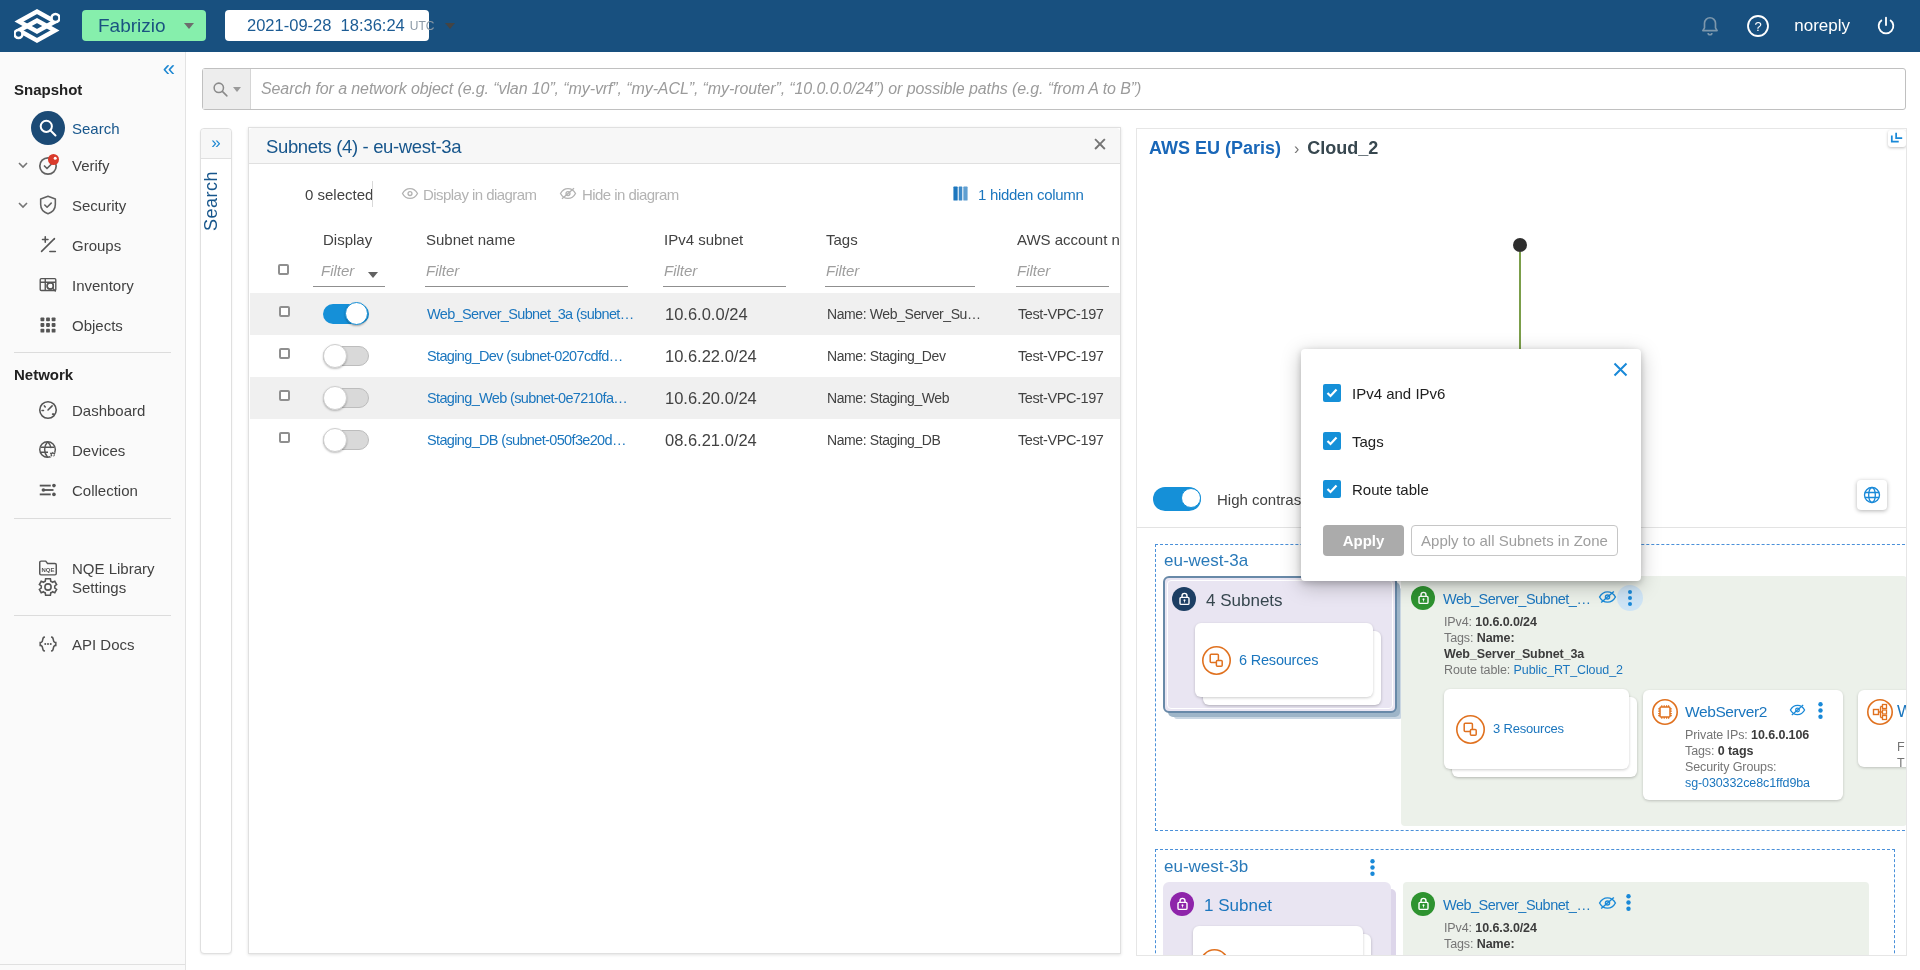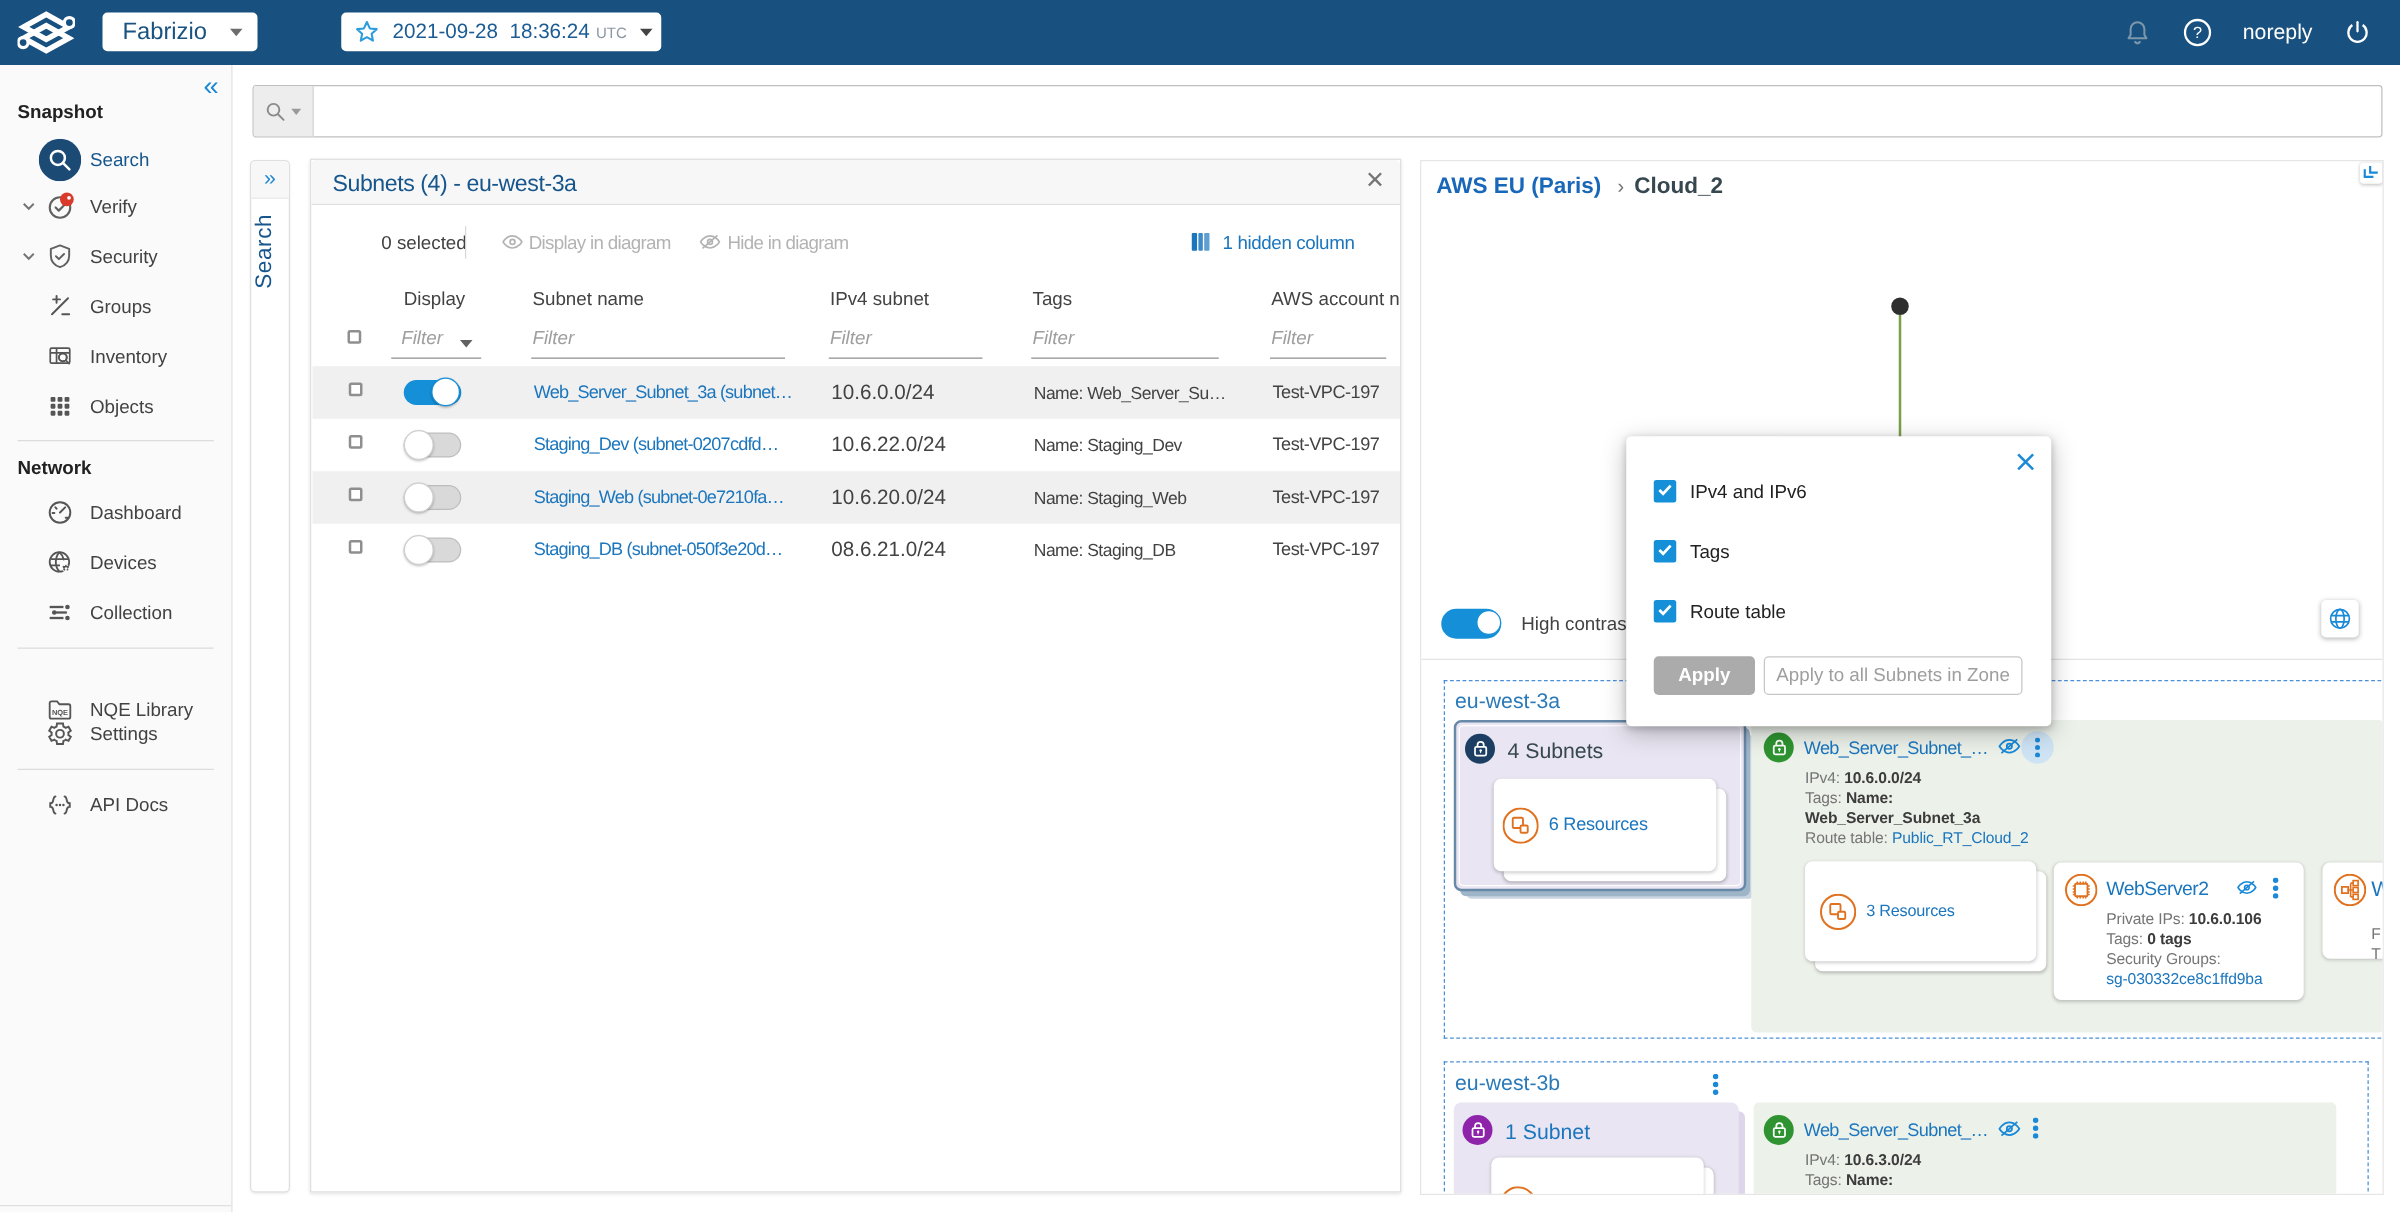--- a/index.html
+++ b/index.html
@@ -3,25 +3,25 @@
 <meta charset="utf-8">
 <style>
 * { margin:0; padding:0; box-sizing:border-box; }
 html,body { width:1920px; height:970px; overflow:hidden; background:#fff;
   font-family:"Liberation Sans", sans-serif; }
 #app { position:relative; width:1920px; height:970px; overflow:hidden; }
 .abs { position:absolute; }
 
 
 #topbar { position:absolute; left:0; top:0; width:1920px; height:52px; background:#18507F; }
-#userbox { position:absolute; left:82px; top:10px; width:124px; height:31px; background:#ffffff; border-radius:4px;
+#userbox { position:absolute; left:82px; top:10px; width:124px; height:31px; background:#86efac; border-radius:4px;
   display:flex; align-items:center; }
 #userbox .uname { color:#1A5380; font-size:19px; margin-left:16px; flex:1; }
-#datebox { position:absolute; left:225px; top:10px; width:256px; height:31px; background:#fff; border-radius:4px;
-  display:flex; align-items:center;margin-left:48px; }
+#datebox { position:absolute; left:225px; top:10px; width:204px; height:31px; background:#fff; border-radius:4px;
+  display:flex; align-items:center; }
 .caret { width:0; height:0; border-left:5px solid transparent; border-right:5px solid transparent; border-top:6px solid #6d6d6d; }
 #topbar .tb-right { position:absolute; right:0; top:0; height:52px; display:flex; align-items:center; }
 
 
 #sidebar { position:absolute; left:0; top:52px; width:186px; height:918px; background:#fafafa; border-right:1px solid #e3e3e3; }
 .sb-collapse { position:absolute; right:10px; top:4px; color:#1e88d2; font-size:22px; }
 .sb-head { position:absolute; left:14px; font-size:15px; font-weight:bold; color:#212121; }
 .sb-item { position:absolute; left:0; width:186px; height:40px; display:flex; align-items:center; color:#424242; font-size:15px; }
 .sb-item .ic { position:absolute; left:36px; width:24px; height:24px; display:flex; align-items:center; justify-content:center; }
 .sb-item .lbl { position:absolute; left:72px; }
@@ -270,20 +270,21 @@
     <div style="position:absolute;left:0;top:912px;width:185px;border-top:1px solid #e0e0e0"></div>
   </div>
   <div id="searchbar">
     <div class="left">
         <svg width="17" height="17" viewBox="0 0 20 20" fill="none" stroke="#8a8a8a" stroke-width="1.8">
           <circle cx="8" cy="8" r="5.5"></circle>
           <path d="M12.2 12.2L17.5 17.5" stroke-linecap="round"></path>
         </svg>
         <span class="caret" style="border-top-color:#9a9a9a;border-left-width:4px;border-right-width:4px;border-top-width:5px"></span>
       </div>
+    <div class="ph">Search for a network object (e.g. “vlan 10”, “my-vrf”, “my-ACL”, “my-router”, “10.0.0.0/24”) or possible paths (e.g. “from A to B”)</div>
   </div>
   <div id="stab">
     <div class="hd">»</div>
     <div class="vt">Search</div>
   </div>
   <div id="tpanel">
     <div class="hd"></div>
     <div class="title">Subnets (4) - eu-west-3a</div>
     <div class="close">✕</div>
 

